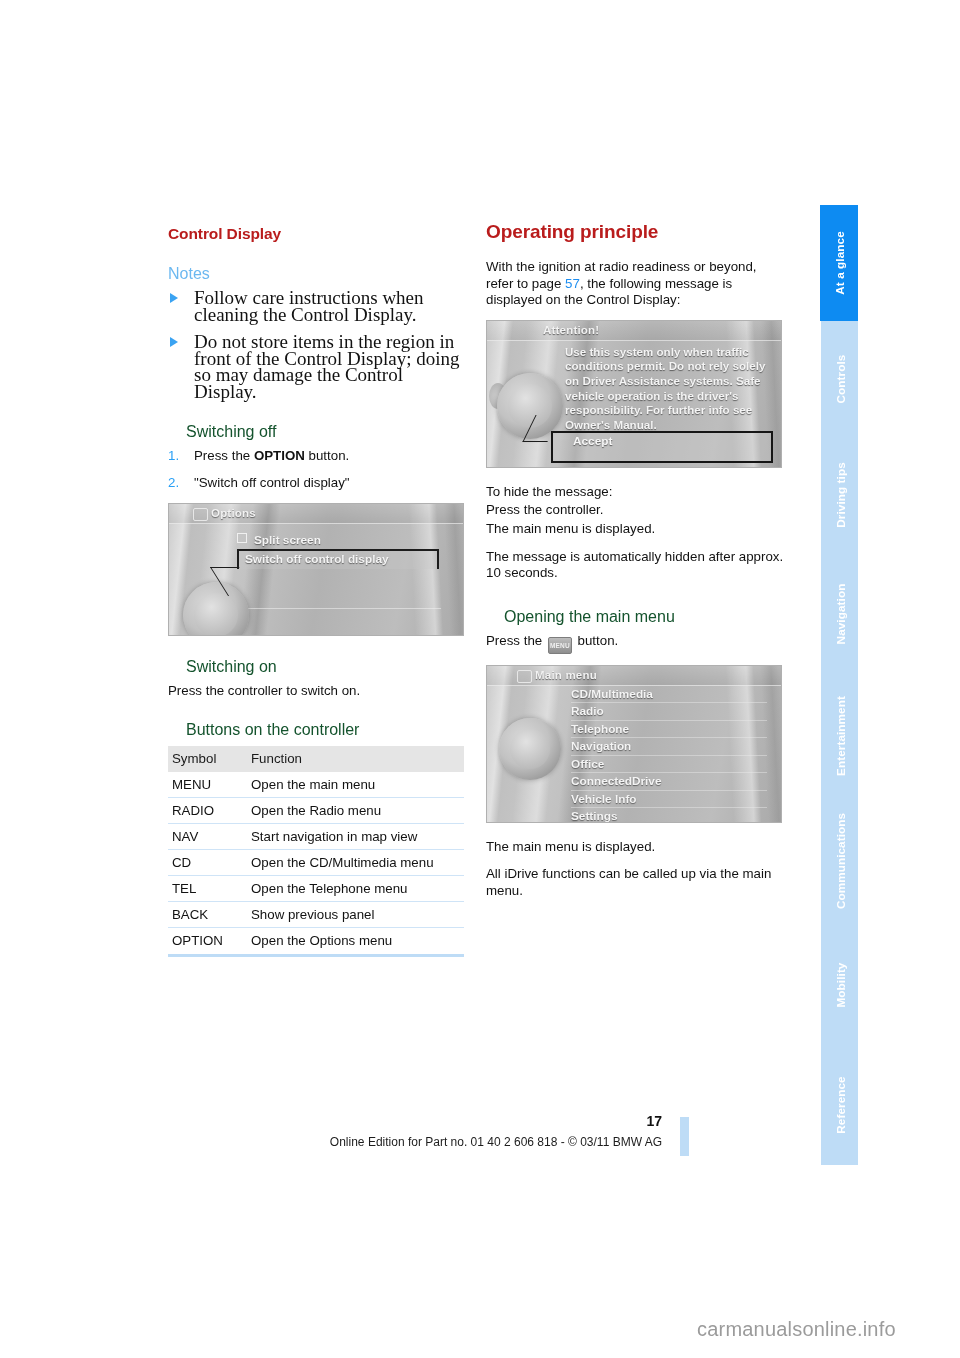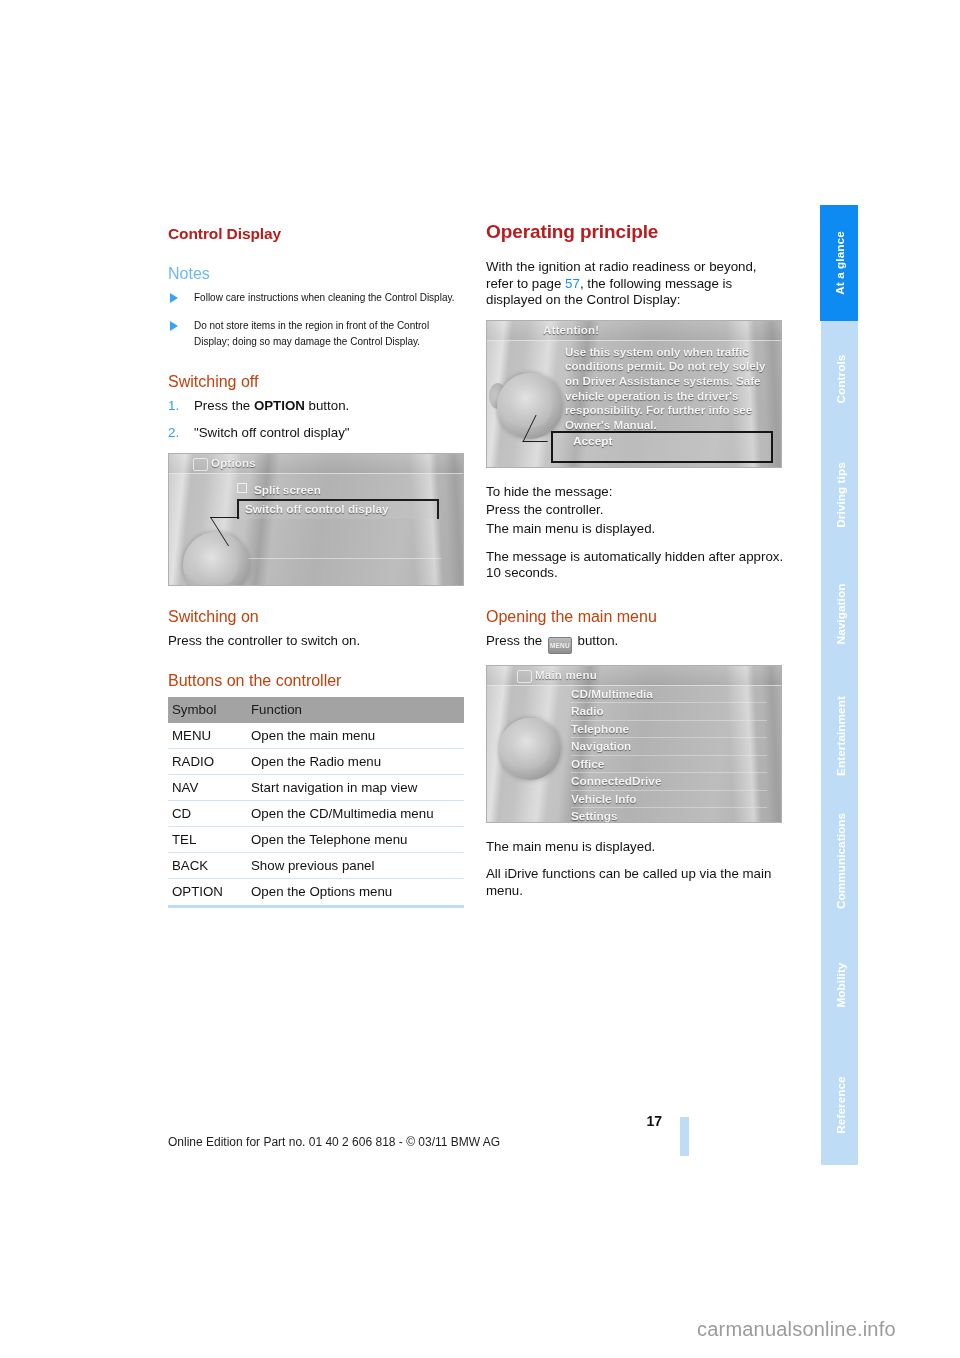--- a/index.html
+++ b/index.html
@@ -41,45 +41,46 @@
   h1.sec.big {
     font-size: 19px;
     margin: -4px 0 16px 0;
   }
   h2.sub {
     font-size: 16px;
     font-weight: normal;
     color: #6cb8f0;
     margin: 22px 0 7px 0;
   }
-  h2.sub.strong { color: #c2410c; }
+  h2.sub.strong { color: #14532d; margin-left: 18px; }
 
   p.body {
     font-size: 13.3px;
     line-height: 16.6px;
     color: #121212;
     margin: 0 0 11px 0;
   }
   p.body.tight { margin-bottom: 2px; }
   .pageref { color: #1e8ef0; margin-top: 39px; }
   b { font-weight: bold; }
 
   
   ul.tri {
     list-style: none;
     margin: 0 0 0 0;
     padding: 0;
   }
   ul.tri li {
     position: relative;
     padding-left: 26px;
-    font-size: 10px;
+    font-size: 19px;
     line-height: 16.6px;
     color: #121212;
     margin-bottom: 11px;
+    font-family: Liberation Serif, serif;
   }
   ul.tri li .tri-icon {
     position: absolute;
     left: 1px; top: 2px;
     width: 10px; height: 11px;
     display: block;
   }
   ul.tri li .tri-icon::before {
     content: "";
     position: absolute;
@@ -300,21 +301,21 @@
   }
 
   
   table.btn-table {
     border-collapse: collapse;
     width: 296px;
     margin-top: 4px;
     table-layout: fixed;
   }
   table.btn-table th {
-    background: #a3a3a3;
+    background: #e5e5e5;
     color: #1a1a1a;
     font-size: 13.3px;
     font-weight: normal;
     text-align: left;
     padding: 5px 4px 6px 4px;
   }
   table.btn-table th.c1, table.btn-table td.c1 { width: 71px; }
   table.btn-table td {
     font-size: 13.3px;
     color: #121212;
@@ -369,21 +370,21 @@
     position: absolute;
     right: 36px; top: 0;
     font-size: 14px;
     font-weight: bold;
     color: #111;
   }
   .footer .edition {
     position: absolute;
     left: 0; top: 22px;
     width: 494px;
-    text-align: left;
+    text-align: right;
     font-size: 12px;
     color: #1d1d1d;
   }
   .footer .bluebar {
     position: absolute;
     left: 512px; top: 4px;
     width: 9px; height: 39px;
     background: #bedcf6;
   }
 

